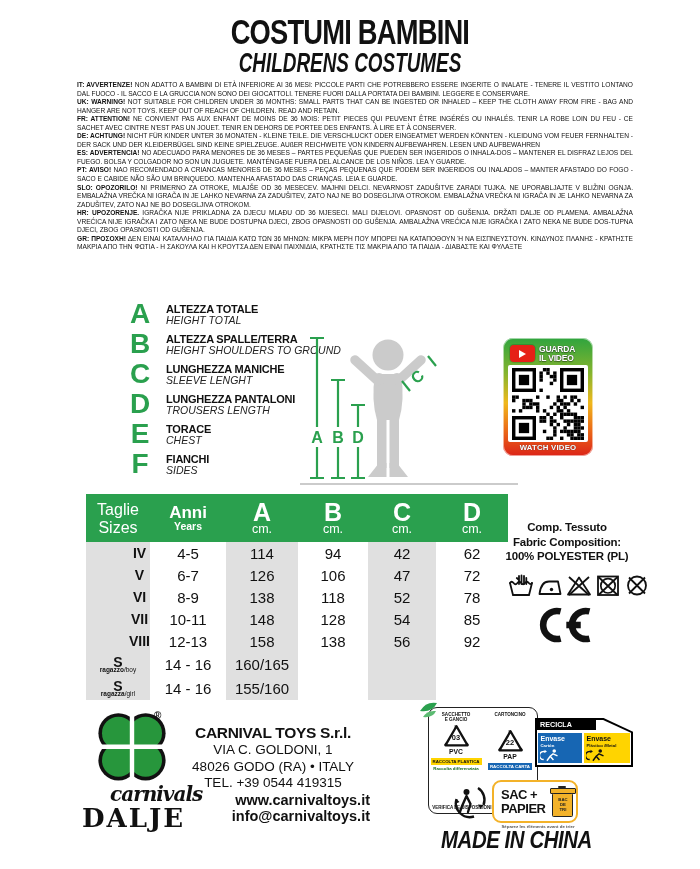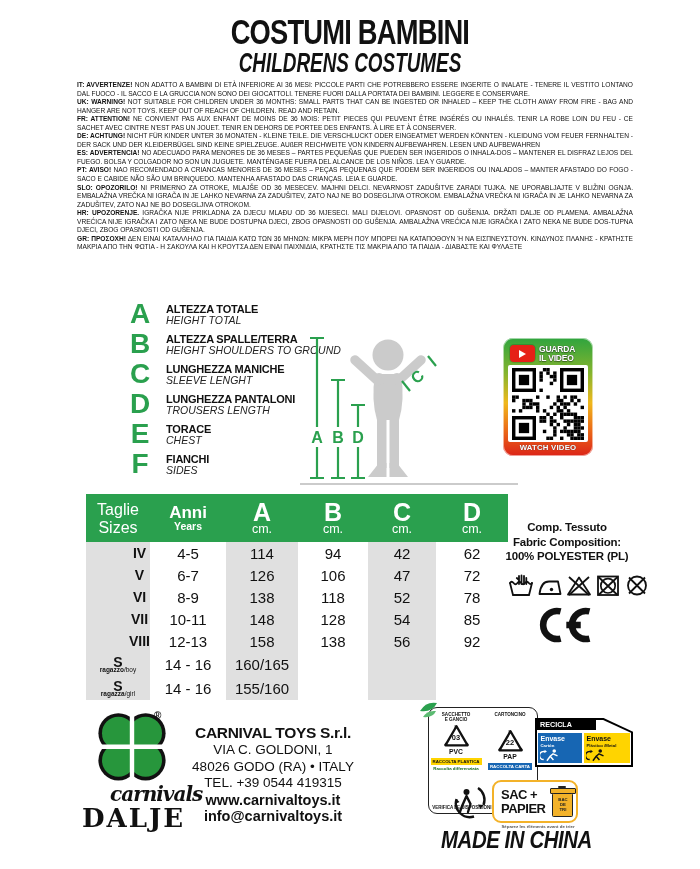--- a/index.html
+++ b/index.html
@@ -77,21 +77,21 @@
   .clover-wrap{left:92px;top:708px;width:80px;height:84px;}
   .registered{left:154px;top:710px;font-size:10px;font-weight:700;}
   .logo-script{left:82px;top:783px;width:96px;text-align:center;}
   .logo-carnivals{font-family:"DejaVu Serif","Liberation Serif",serif;font-style:italic;
                   font-weight:900;font-size:20px;line-height:22px;letter-spacing:-1px;margin-left:28px;}
   .logo-toys{font-weight:900;font-size:26px;line-height:26px;letter-spacing:2px;
              font-family:"DejaVu Serif","Liberation Serif",serif;}
   .address{left:176px;top:723px;width:194px;text-align:center;}
   .addr-name{font-size:15.5px;font-weight:900;line-height:19px;letter-spacing:-0.3px;}
   .addr-line{font-size:13.5px;font-weight:500;line-height:16.5px;}
-  .addr-strong{font-size:14.5px;font-weight:900;line-height:16.5px;}
+  .addr-strong{font-size:14.5px;font-weight:900;line-height:16.5px;text-align:right;}
 
   
   .sort-badge{left:428px;top:707px;width:108px;height:105px;border:1.6px solid #222;
               border-radius:9px;background:#fff;}
   .leaves{left:418px;top:699px;}
   .sort-cols{position:absolute;left:0;top:4px;width:100%;display:flex;}
   .sort-col{width:50%;display:flex;flex-direction:column;align-items:center;}
   .sort-label{font-size:4.6px;font-weight:800;line-height:5.2px;text-align:center;min-height:11px;}
   .tri-wrap{position:relative;width:27px;height:24px;margin-top:1px;}
   .tri-num{position:absolute;left:0;top:9px;width:100%;text-align:center;font-size:7.5px;font-weight:900;}

